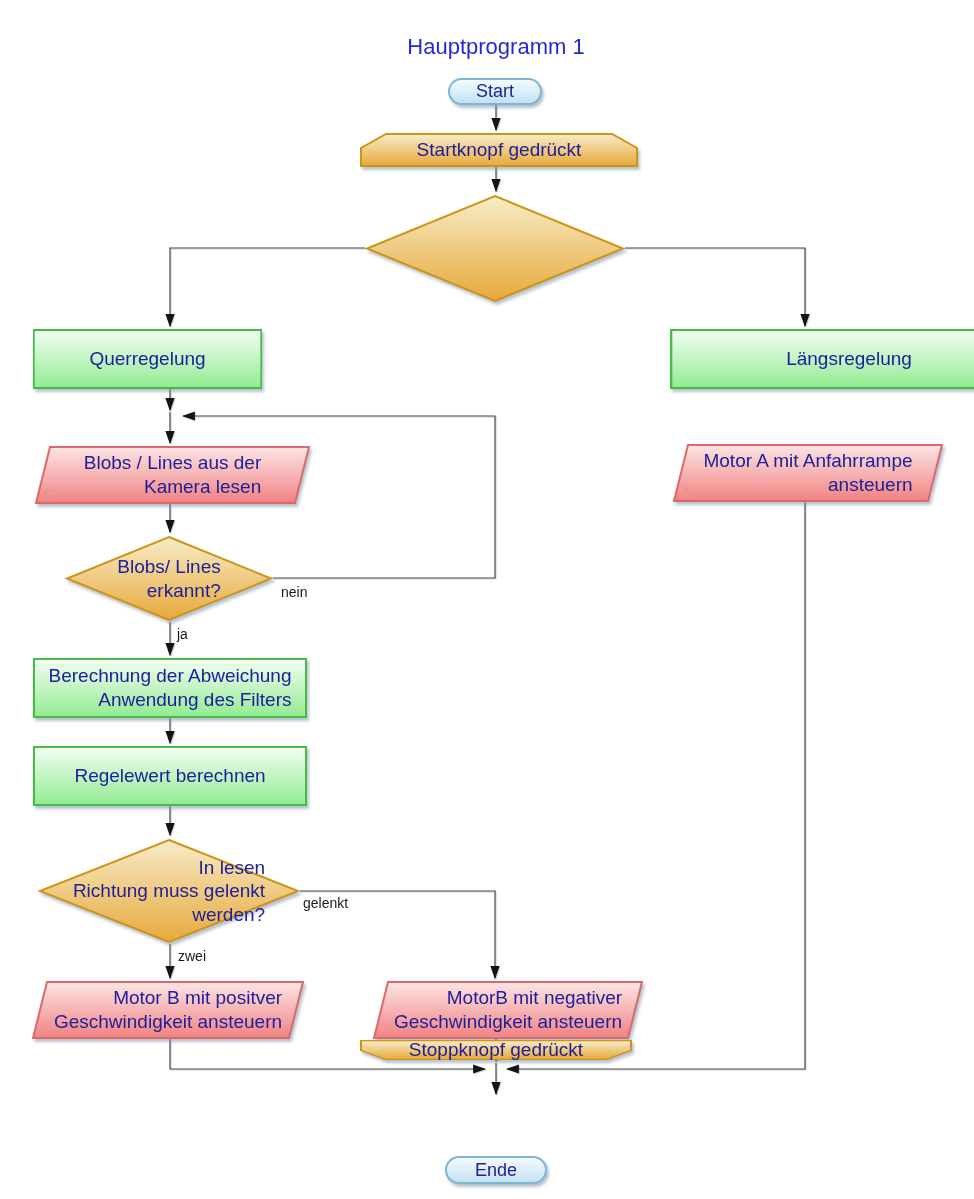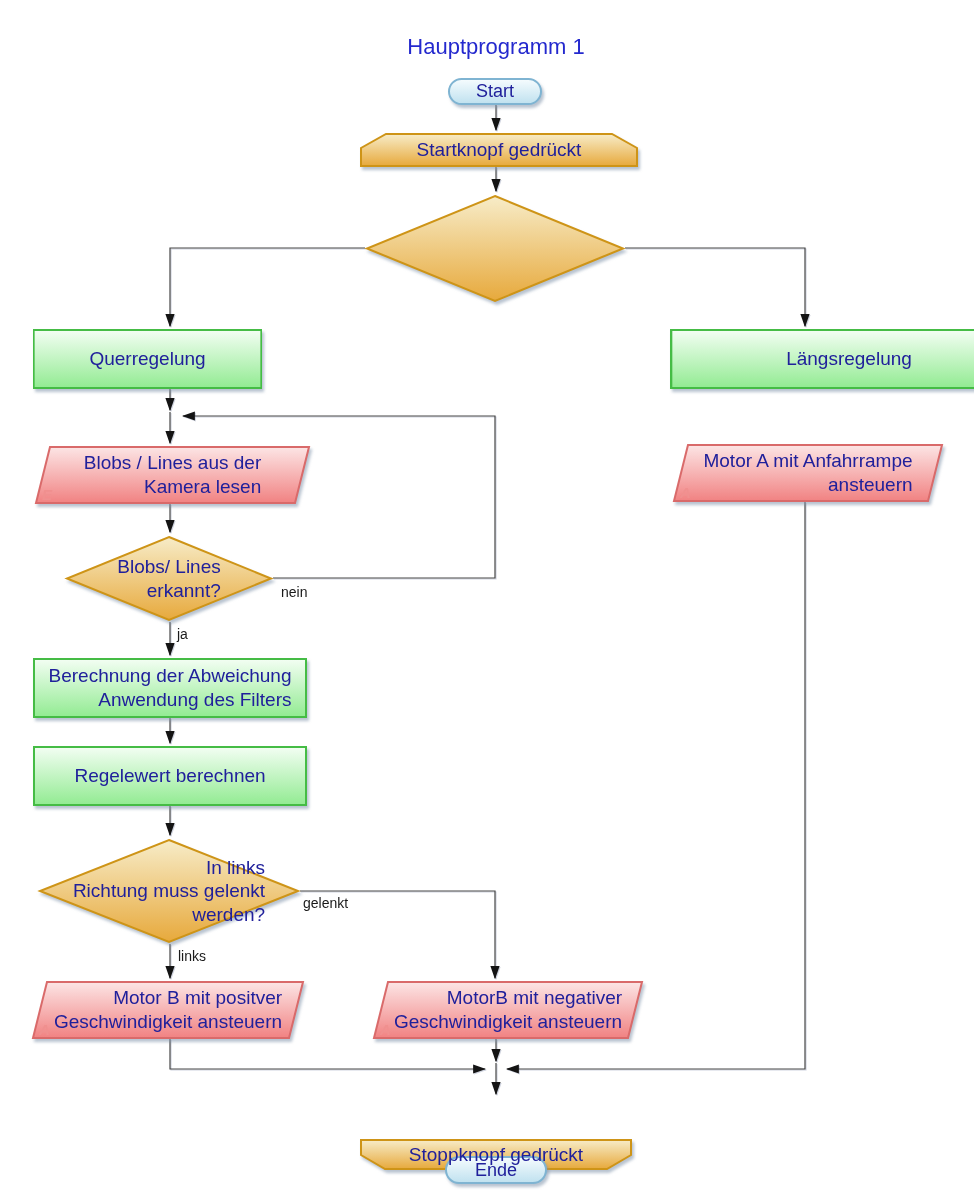--- a/index.html
+++ b/index.html
@@ -161,21 +161,21 @@
       <rect x="1" y="1" width="272" height="58" fill="url(#gGreen)" class="sGreen"></rect>
     </svg>
     <div class="lbl">Berechnung der Abweichung
 Anwendung des Filters</div>
   </div>
 
   <div class="node" style="left:38px;top:822px;width:262px;height:106px;">
     <svg class="shape" viewBox="0 0 262 106" preserveAspectRatio="none">
       <polygon points="131,2 260,53 131,104 2,53" fill="url(#gGold)" class="sGold"></polygon>
     </svg>
-    <div class="lbl">In links
+    <div class="lbl">In lesen
 Richtung muss gelenkt
 werden?</div>
   </div>
 
   <div class="node" style="left:32px;top:965px;width:272px;height:58px;">
     <svg class="shape" viewBox="0 0 272 58" preserveAspectRatio="none">
       <polygon points="15,1 271,1 257,57 1,57" fill="url(#gPink)" class="sPink"></polygon>
     </svg>
     <span class="badge">A</span>
     <div class="lbl">Motor B mit positver
@@ -184,32 +184,32 @@
 
   <div class="node" style="left:373px;top:965px;width:270px;height:58px;">
     <svg class="shape" viewBox="0 0 270 58" preserveAspectRatio="none">
       <polygon points="15,1 269,1 255,57 1,57" fill="url(#gPink)" class="sPink"></polygon>
     </svg>
     <span class="badge">A</span>
     <div class="lbl">MotorB mit negativer
 Geschwindigkeit ansteuern</div>
   </div>
 
-  <div class="node" style="left:360px;top:1123px;width:272px;height:31px;">
+  <div class="node" style="left:360px;top:1024px;width:272px;height:20px;">
     <svg class="shape" viewBox="0 0 272 31" preserveAspectRatio="none">
       <polygon points="1,1 271,1 271,16 247,30 25,30 1,16" fill="url(#gGold)" class="sGold"></polygon>
     </svg>
     <div class="lbl">Stoppknopf gedrückt</div>
   </div>
 
   <div class="node" style="left:445px;top:1140px;width:102px;height:28px;">
     <svg class="shape" viewBox="0 0 102 28" preserveAspectRatio="none">
       <rect x="1" y="1" width="100" height="26" rx="13" fill="url(#gBlue)" class="sBlue"></rect>
     </svg>
     <div class="lbl small">Ende</div>
   </div>
 
   <div class="edgelbl" style="left:281px;top:568px;">nein</div>
   <div class="edgelbl" style="left:177px;top:610px;text-align:center;">ja</div>
-  <div class="edgelbl" style="left:178px;top:932px;">links</div>
+  <div class="edgelbl" style="left:178px;top:932px;">zwei</div>
   <div class="edgelbl" style="left:303px;top:879px;">gelenkt</div>
 
 </div>
 
 </body></html>

